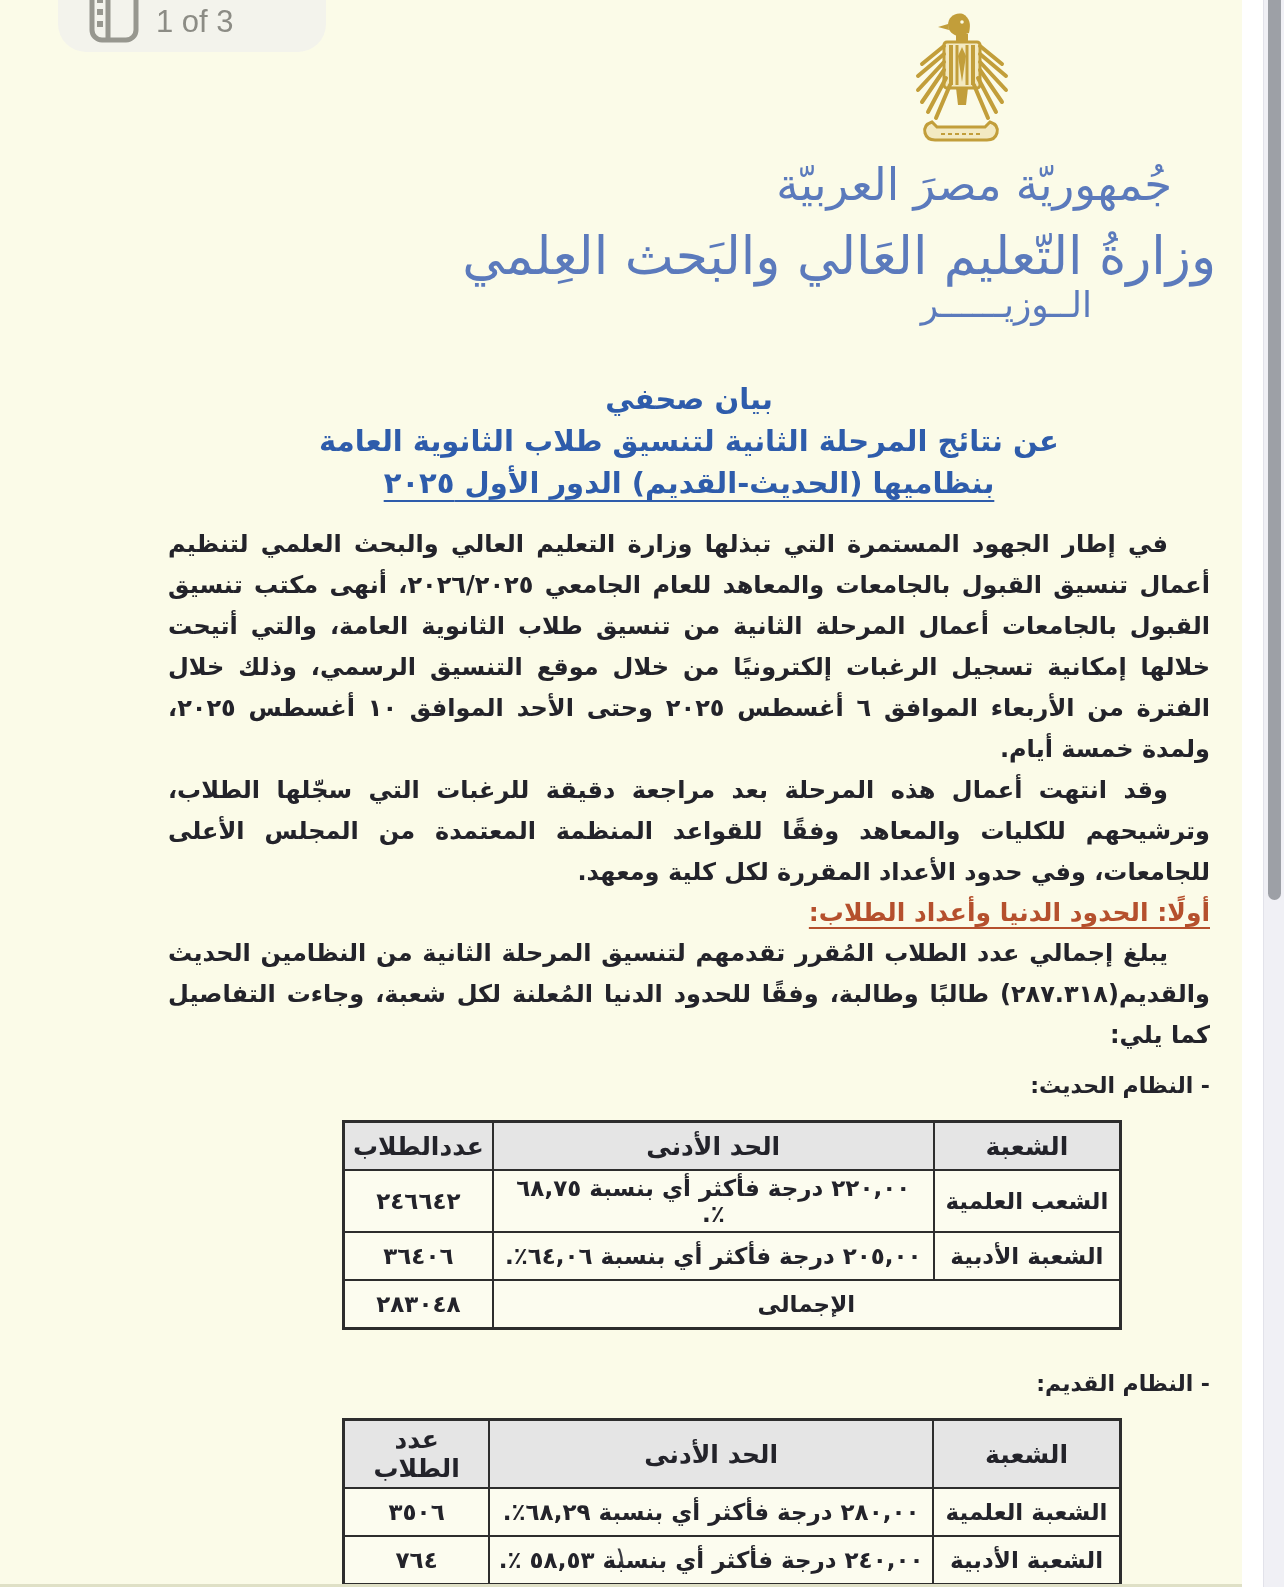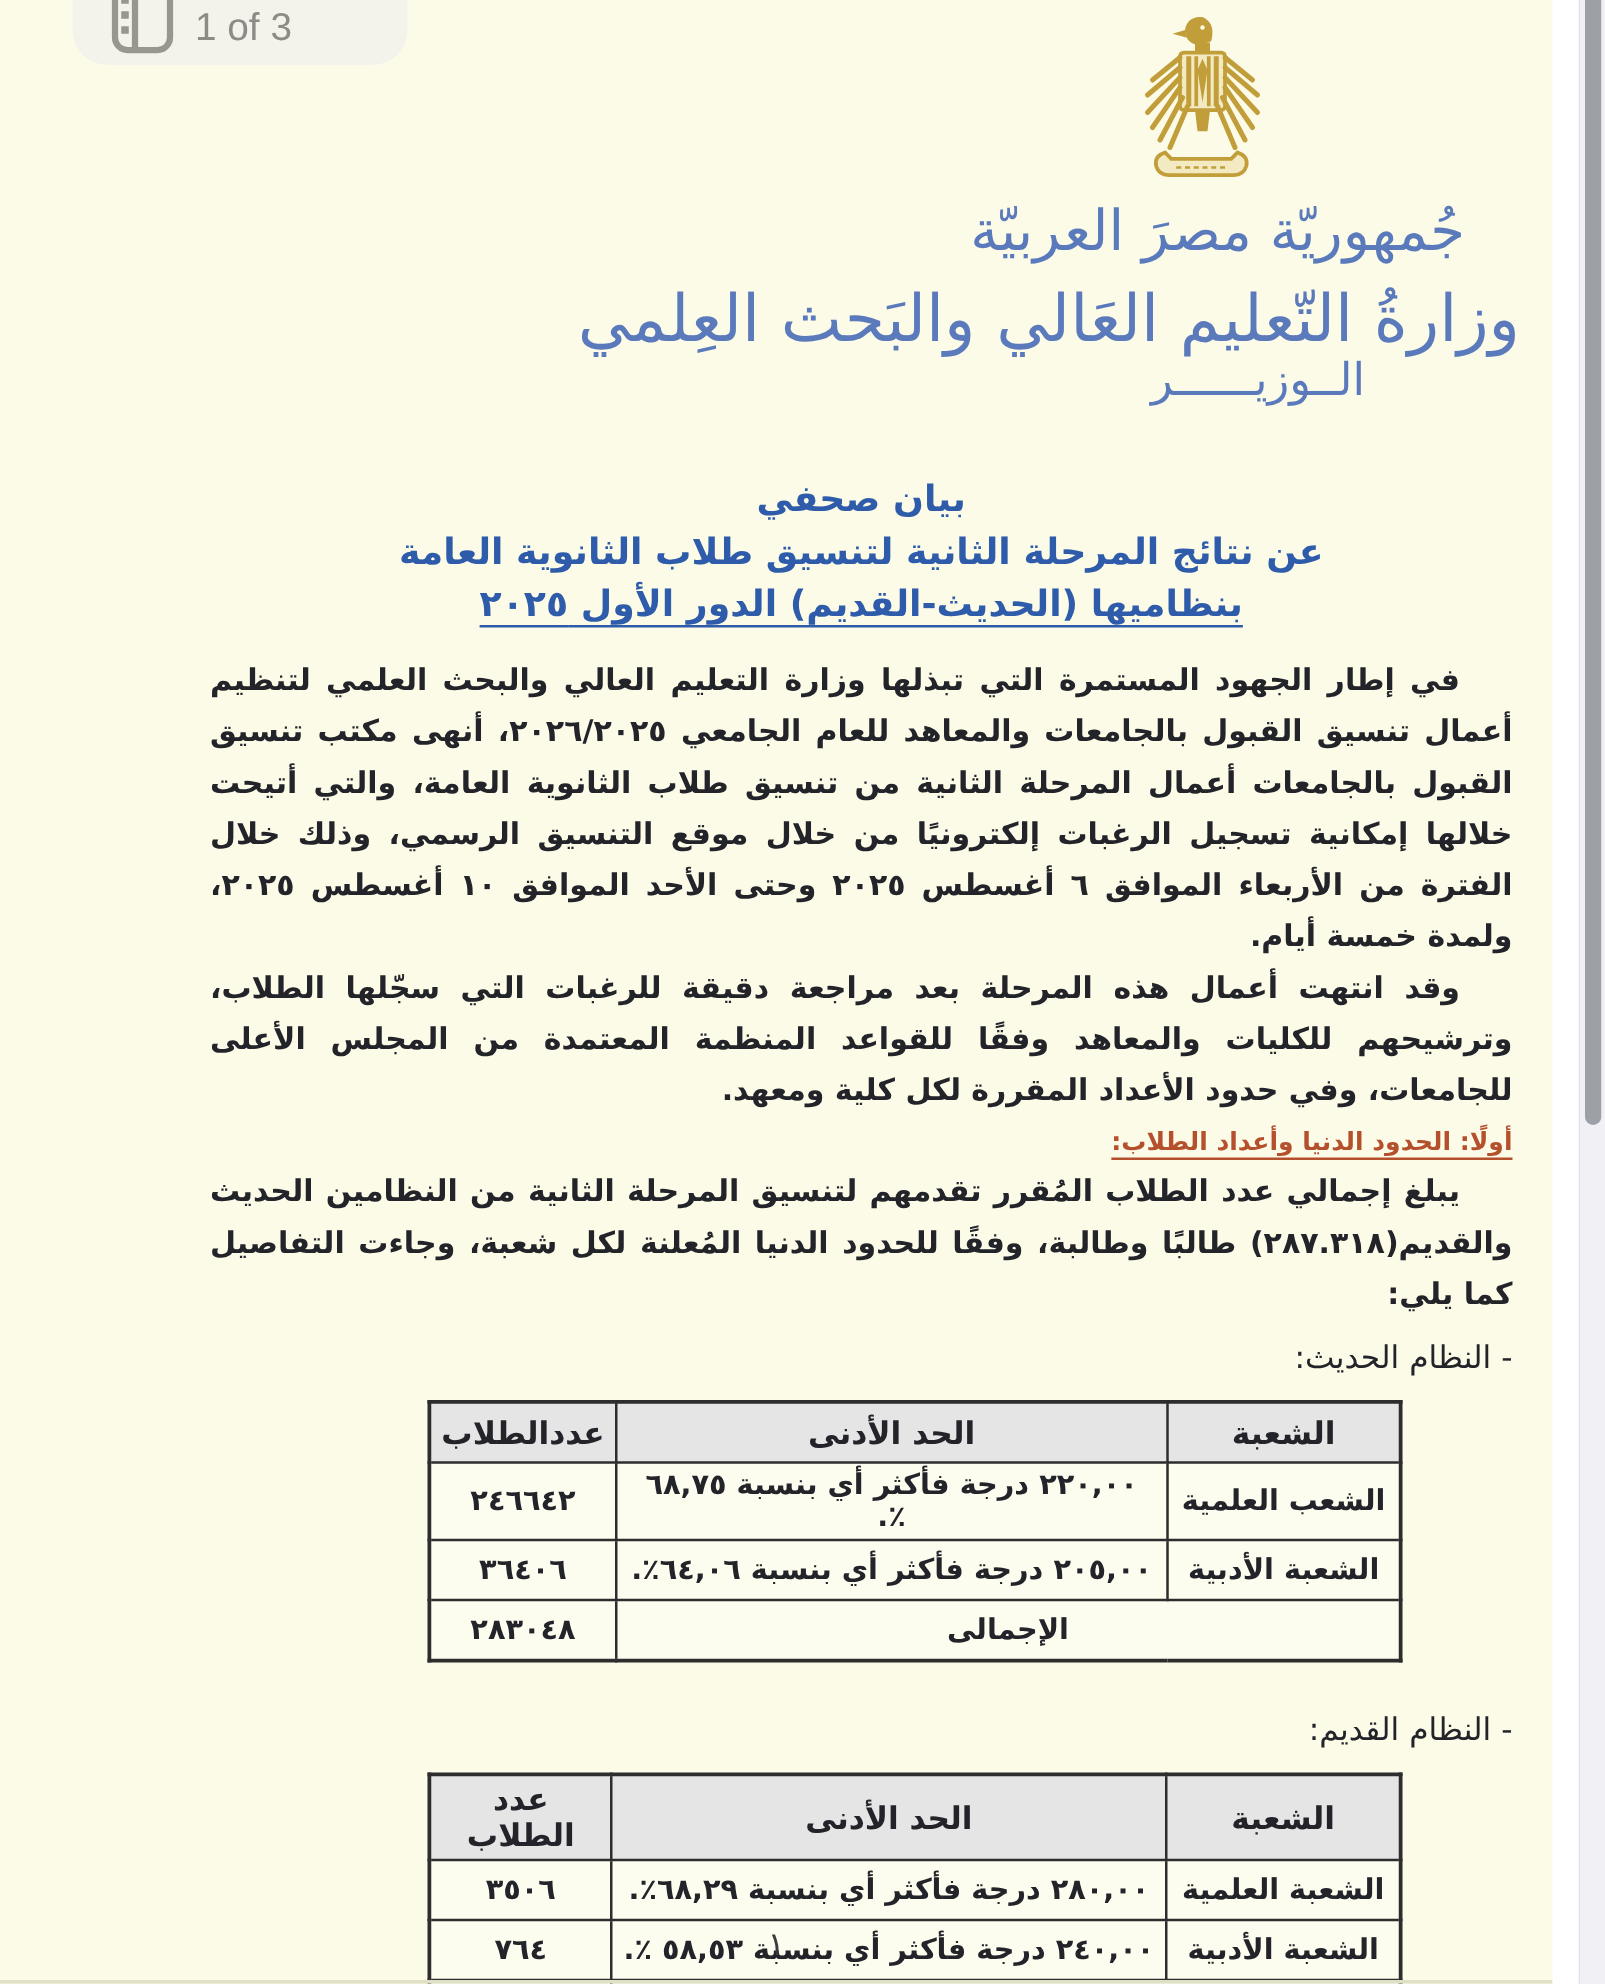--- a/index.html
+++ b/index.html
@@ -34,23 +34,23 @@
 
   
   .doc{position:absolute;left:168px;right:32px;top:378px;direction:rtl;
        color:#23232a;}
   .title{ text-align:center;color:#2e5cab;font-weight:bold;font-size:29px;
        line-height:42px;}
   .title .u{text-decoration:underline;text-underline-offset:7px;}
   .para{margin:0;font-size:24px;line-height:41px;font-weight:bold;
        text-align:justify;text-indent:42px;}
   .para.first{margin-top:20px;}
-  .red-heading{color:#b5502d;font-weight:bold;font-size:20px;line-height:40px;}
+  .red-heading{color:#b5502d;font-weight:bold;font-size:25px;line-height:40px;}
   .red-heading span{text-decoration:underline;text-underline-offset:6px;}
-  .sys-label{font-weight:normal;font-size:25px;line-height:40px;margin-top:10px;}
+  .sys-label{font-weight:bold;font-size:22px;line-height:40px;margin-top:10px;}
   .sys-label.old{margin-top:34px;margin-bottom:6px;}
 
   
   table.tbl{border-collapse:collapse;width:780px;margin:14px 88px 0 auto;
        border:3px solid #2d2d2d;background:#fcfcef;}
   .tbl th{background:#e5e5e5;border:2px solid #2d2d2d;font-size:25px;
        font-weight:bold;padding:4px 8px;height:38px;}
   .tbl td{border:2px solid #2d2d2d;font-size:23px;font-weight:bold;
        padding:4px 8px;text-align:center;height:38px;}
   .pagenum{position:absolute;left:0;width:1242px;bottom:16px;text-align:center;

